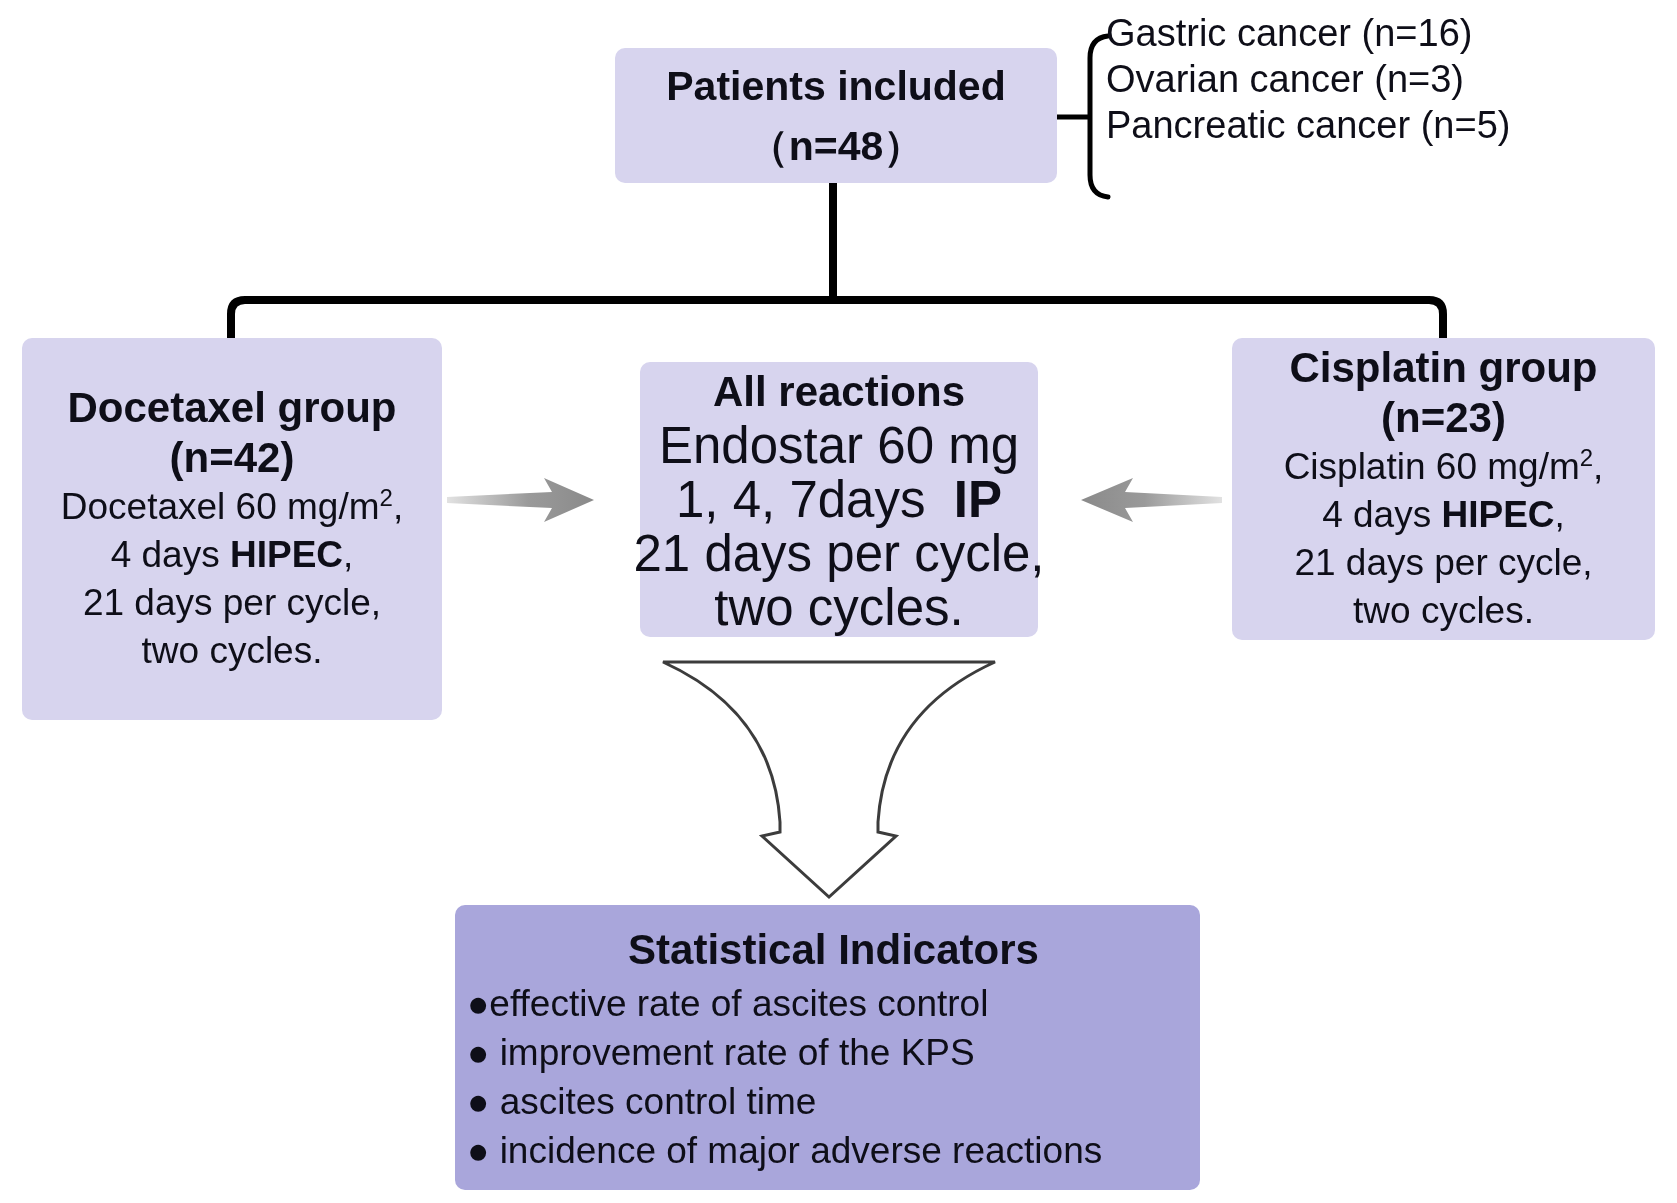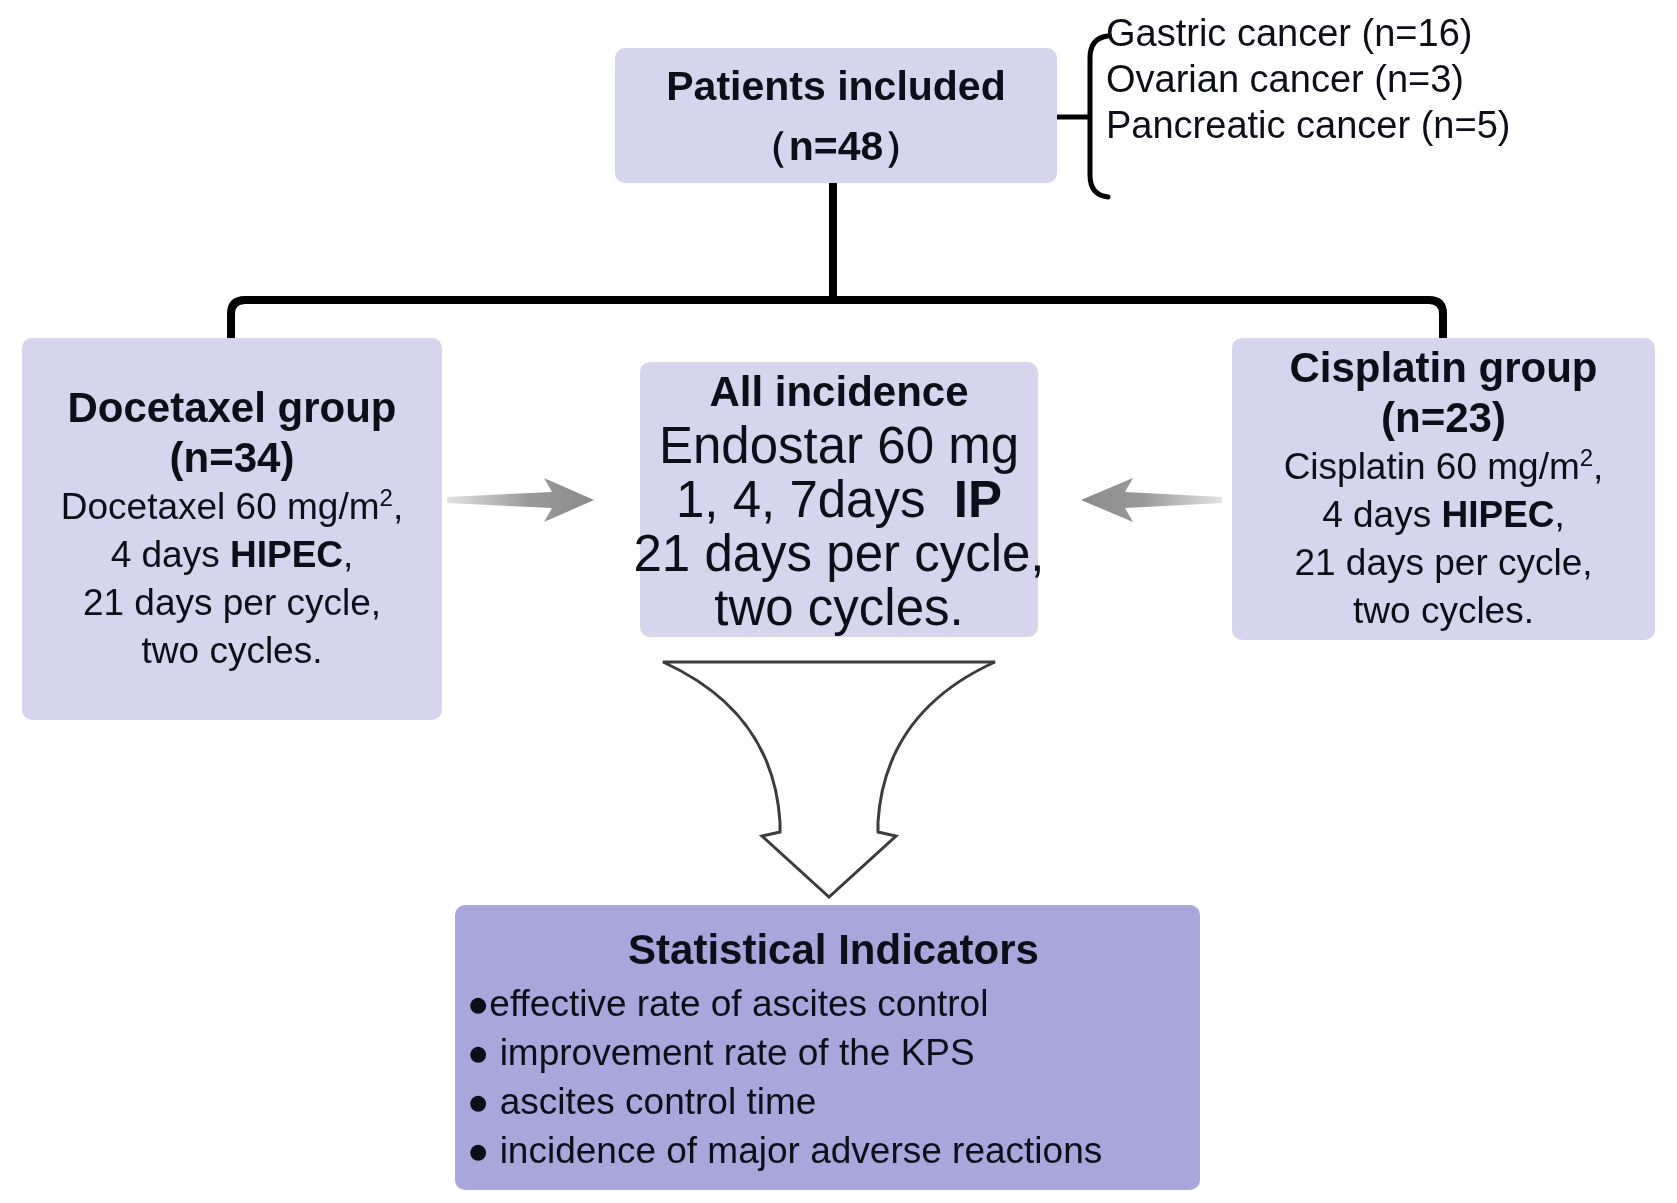--- a/index.html
+++ b/index.html
@@ -76,29 +76,29 @@
   </div>
 
   <div class="cancer-list">
     <div>Gastric cancer (n=16)</div>
     <div>Ovarian cancer (n=3)</div>
     <div>Pancreatic cancer (n=5)</div>
   </div>
 
   <div class="box light box-docetaxel">
     <div class="g-title">Docetaxel group</div>
-    <div class="g-title">(n=34)</div>
+    <div class="g-title">(n=42)</div>
     <div class="g-body"><span>Docetaxel 60 mg/m</span><sup class="sq">2</sup><span>,</span></div>
     <div class="g-body"><span>4 days </span><span class="bold">HIPEC</span><span>,</span></div>
     <div class="g-body">21 days per cycle,</div>
     <div class="g-body">two cycles.</div>
   </div>
 
   <div class="box light box-all">
-    <div class="g-title">All incidence</div>
+    <div class="g-title">All reactions</div>
     <div class="g-body">Endostar 60 mg</div>
     <div class="g-body"><span>1, 4, 7days  </span><span class="bold">IP</span></div>
     <div class="g-body">21 days per cycle,</div>
     <div class="g-body">two cycles.</div>
   </div>
 
   <div class="box light box-cisplatin">
     <div class="g-title">Cisplatin group</div>
     <div class="g-title">(n=23)</div>
     <div class="g-body"><span>Cisplatin 60 mg/m</span><sup class="sq">2</sup><span>,</span></div>

